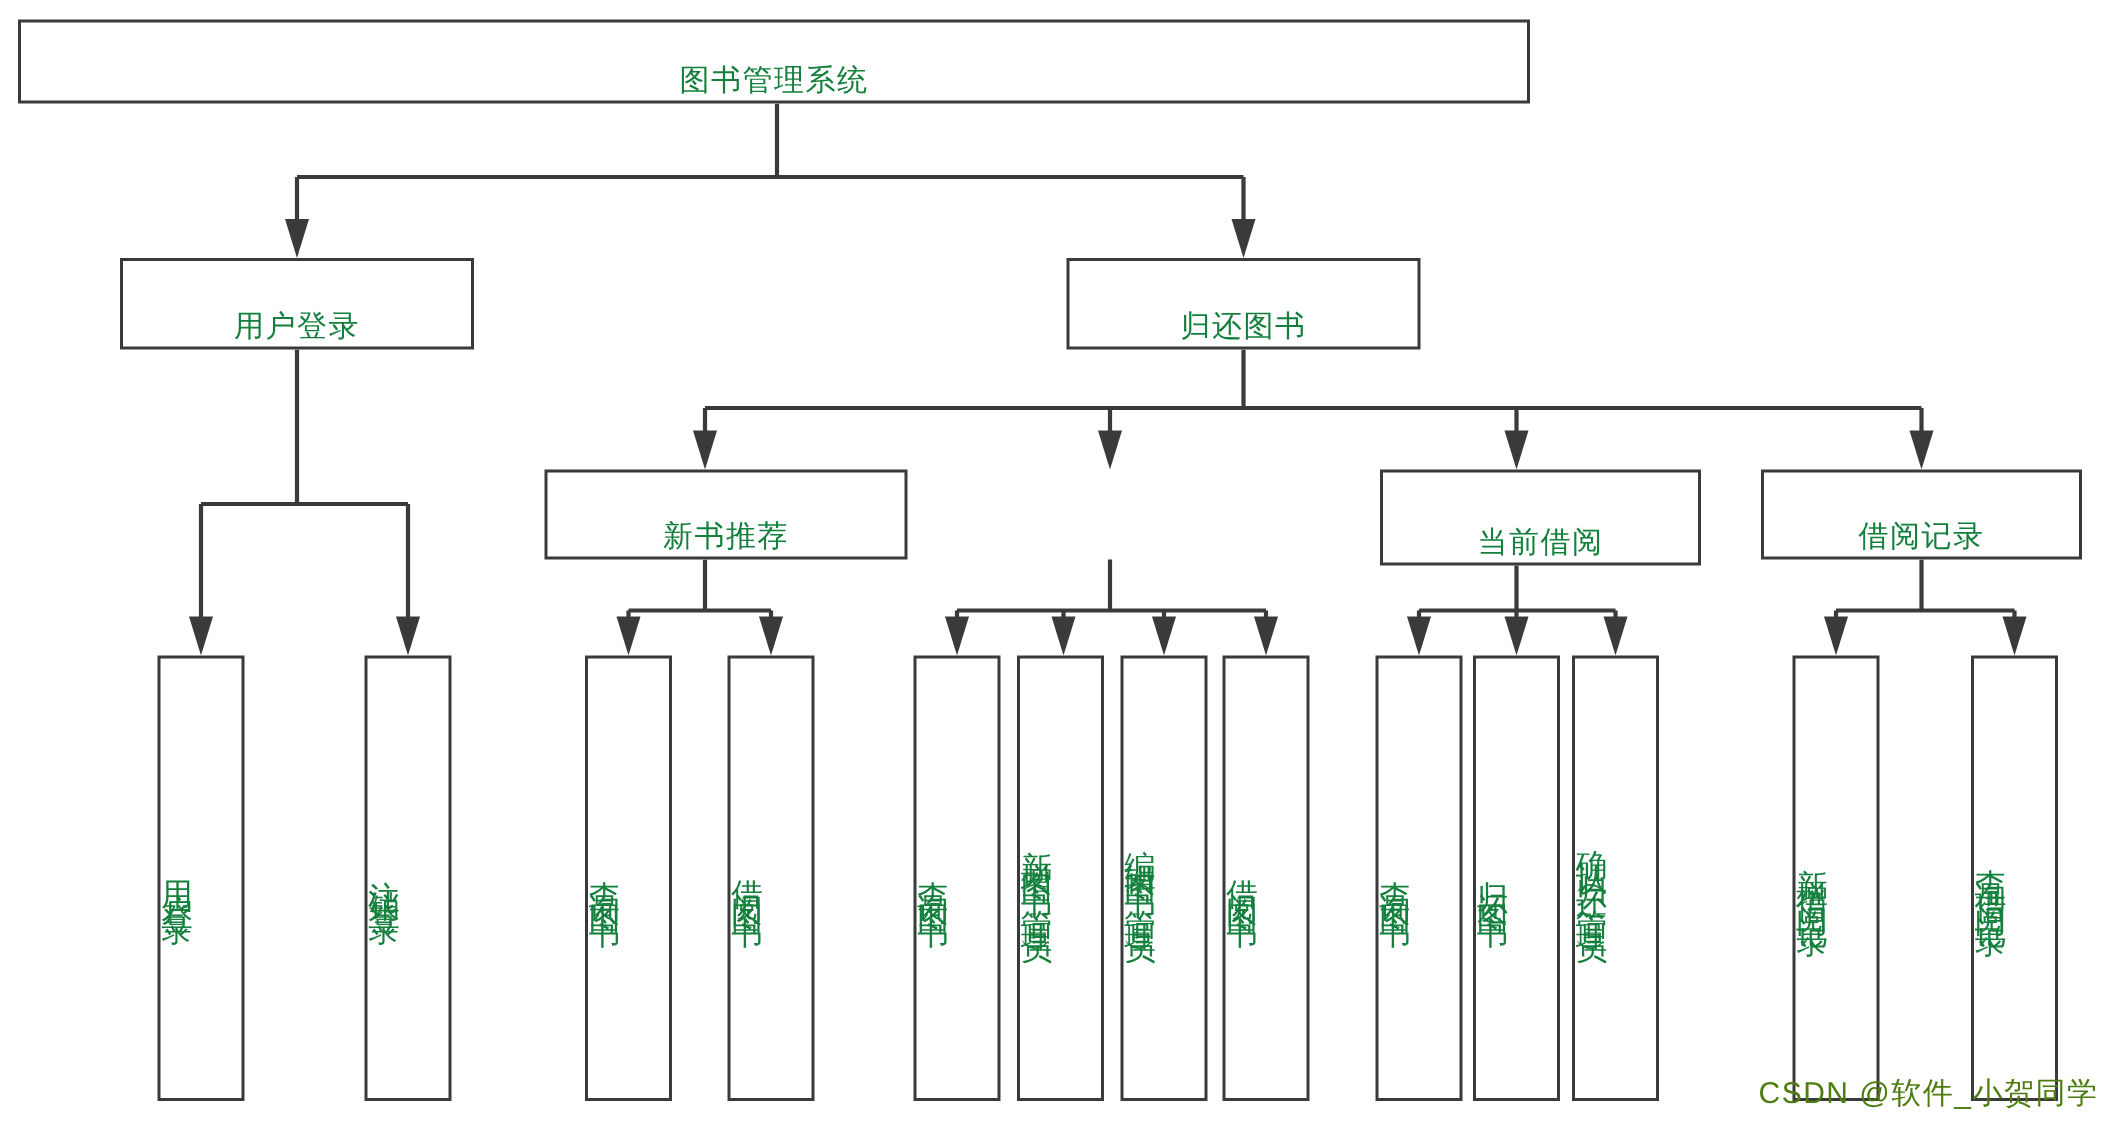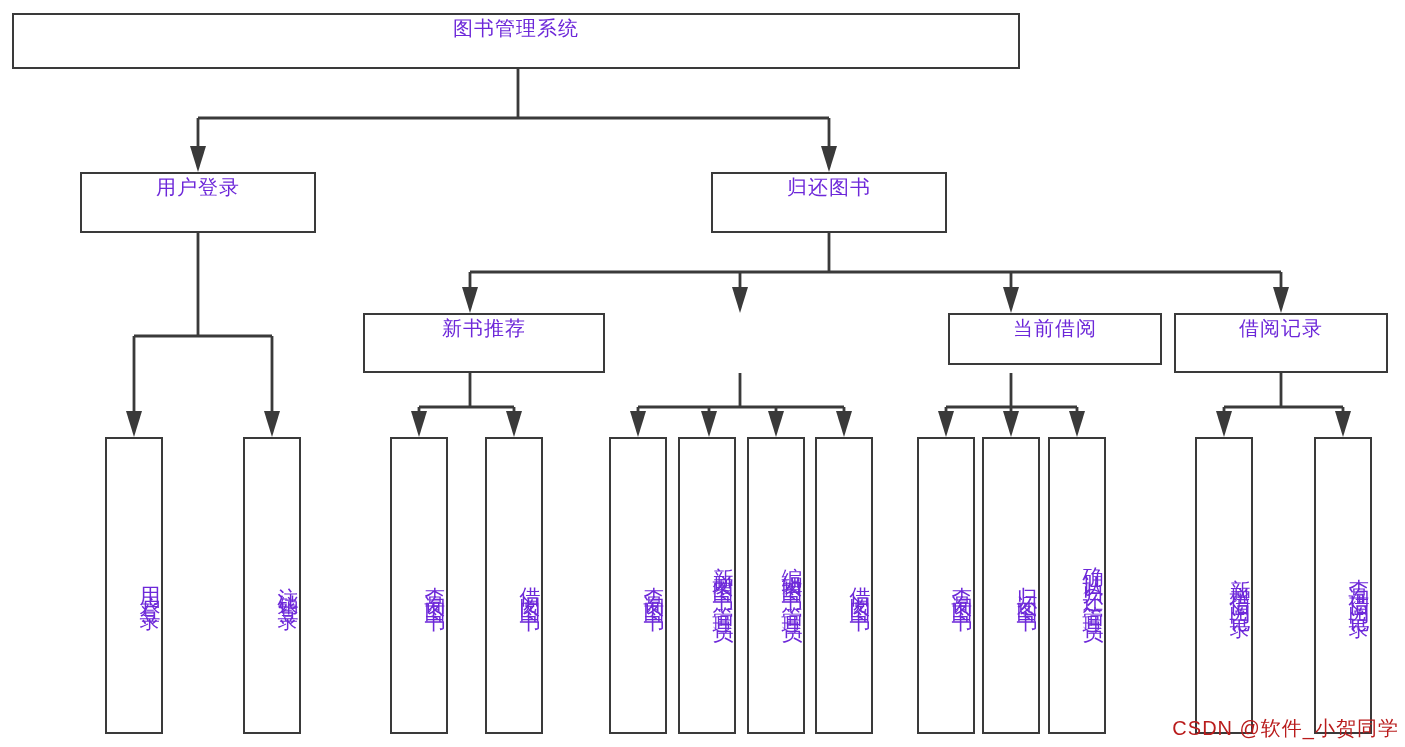--- a/index.html
+++ b/index.html
@@ -21,44 +21,44 @@
     top: 0;
     width: 1405px;
     height: 747px;
     z-index: 1;
   }
   .box {
     position: absolute;
     box-sizing: border-box;
     border: 2.5px solid #3a3a3a;
     background: #ffffff;
-    color: #6d28d9;
+    color: #15803d;
     display: flex;
-    align-items: flex-start;
+    align-items: flex-end;
     justify-content: center;
     z-index: 2;
   }
   .hbox {
     font-size: 20px;
     letter-spacing: 1px;
     white-space: nowrap;
   }
   .vbox {
     writing-mode: vertical-rl;
     text-orientation: mixed;
     font-size: 21px;
     letter-spacing: 8px;
     line-height: 1;
   }
   .watermark {
     position: absolute;
     right: 6px;
     bottom: 5px;
     font-size: 20px;
-    color: #b91c1c;
+    color: #4d7c0f;
     letter-spacing: 1px;
     z-index: 3;
     white-space: nowrap;
   }
 </style>
 </head>
 <body>
 
 <div class="stage">
 
@@ -109,21 +109,21 @@
   <div class="box hbox" style="left:80px; top:172px; width:236px; height:61px;">
     <span>用户登录</span>
   </div>
   <div class="box hbox" style="left:711px; top:172px; width:236px; height:61px;">
     <span>归还图书</span>
   </div>
 
   <div class="box hbox" style="left:363px; top:313px; width:242px; height:60px;">
     <span>新书推荐</span>
   </div>
-  <div class="box hbox" style="left:948px; top:313px; width:214px; height:52px;">
+  <div class="box hbox" style="left:920px; top:313px; width:214px; height:64px;">
     <span>当前借阅</span>
   </div>
   <div class="box hbox" style="left:1174px; top:313px; width:214px; height:60px;">
     <span>借阅记录</span>
   </div>
 
   <div class="box vbox" style="left:105px; top:437px; width:58px; height:297px;">
     <span>用户登录</span>
   </div>
   <div class="box vbox" style="left:243px; top:437px; width:58px; height:297px;">

